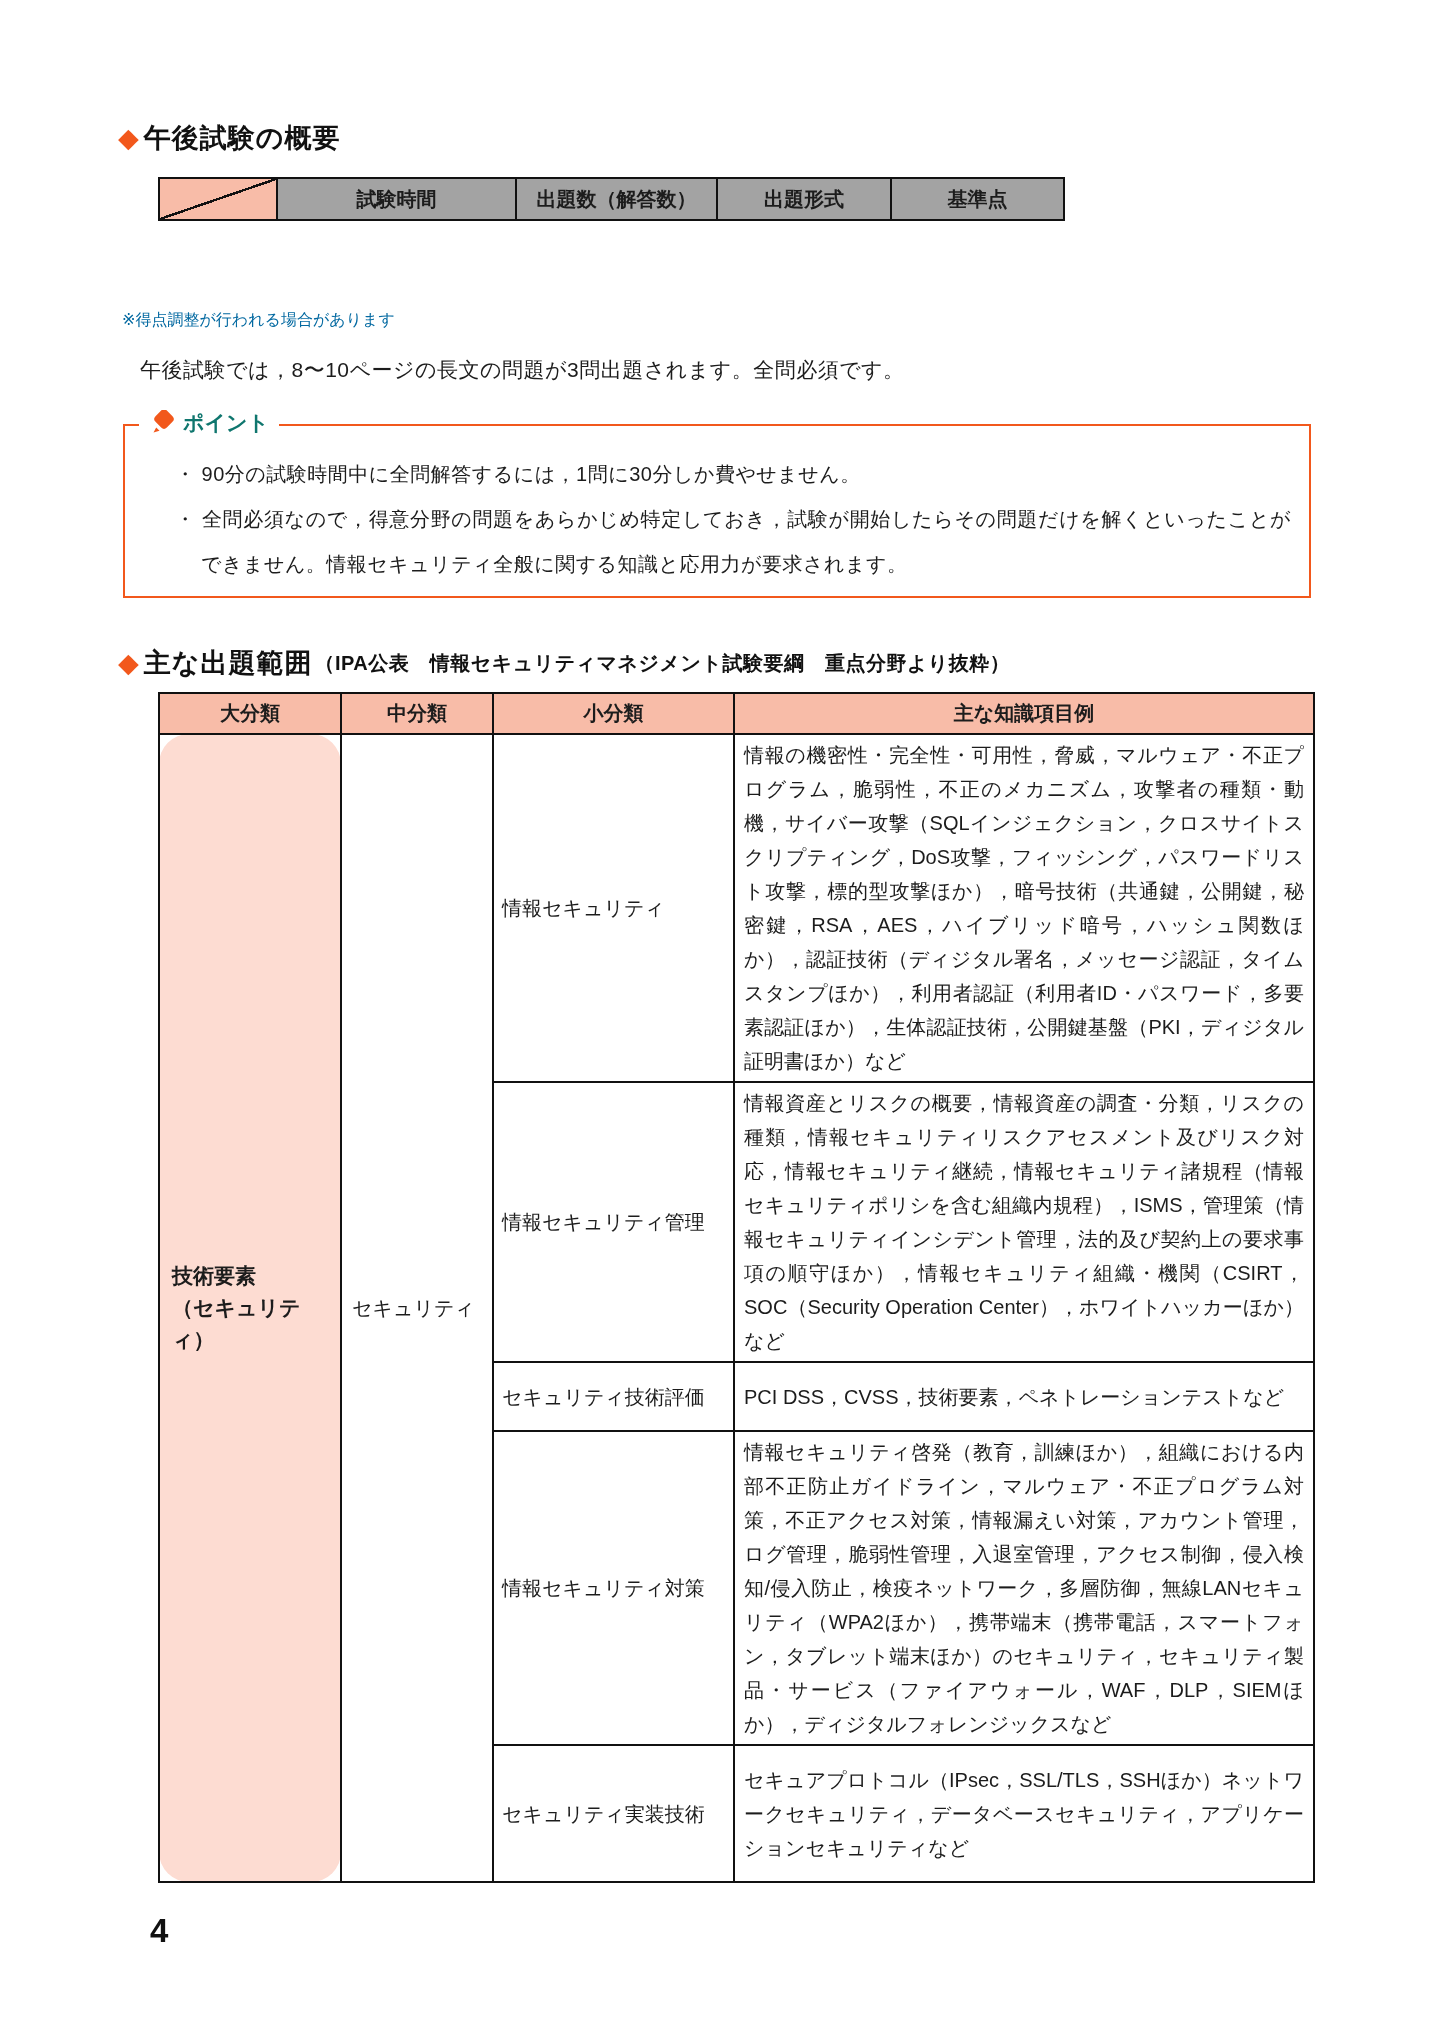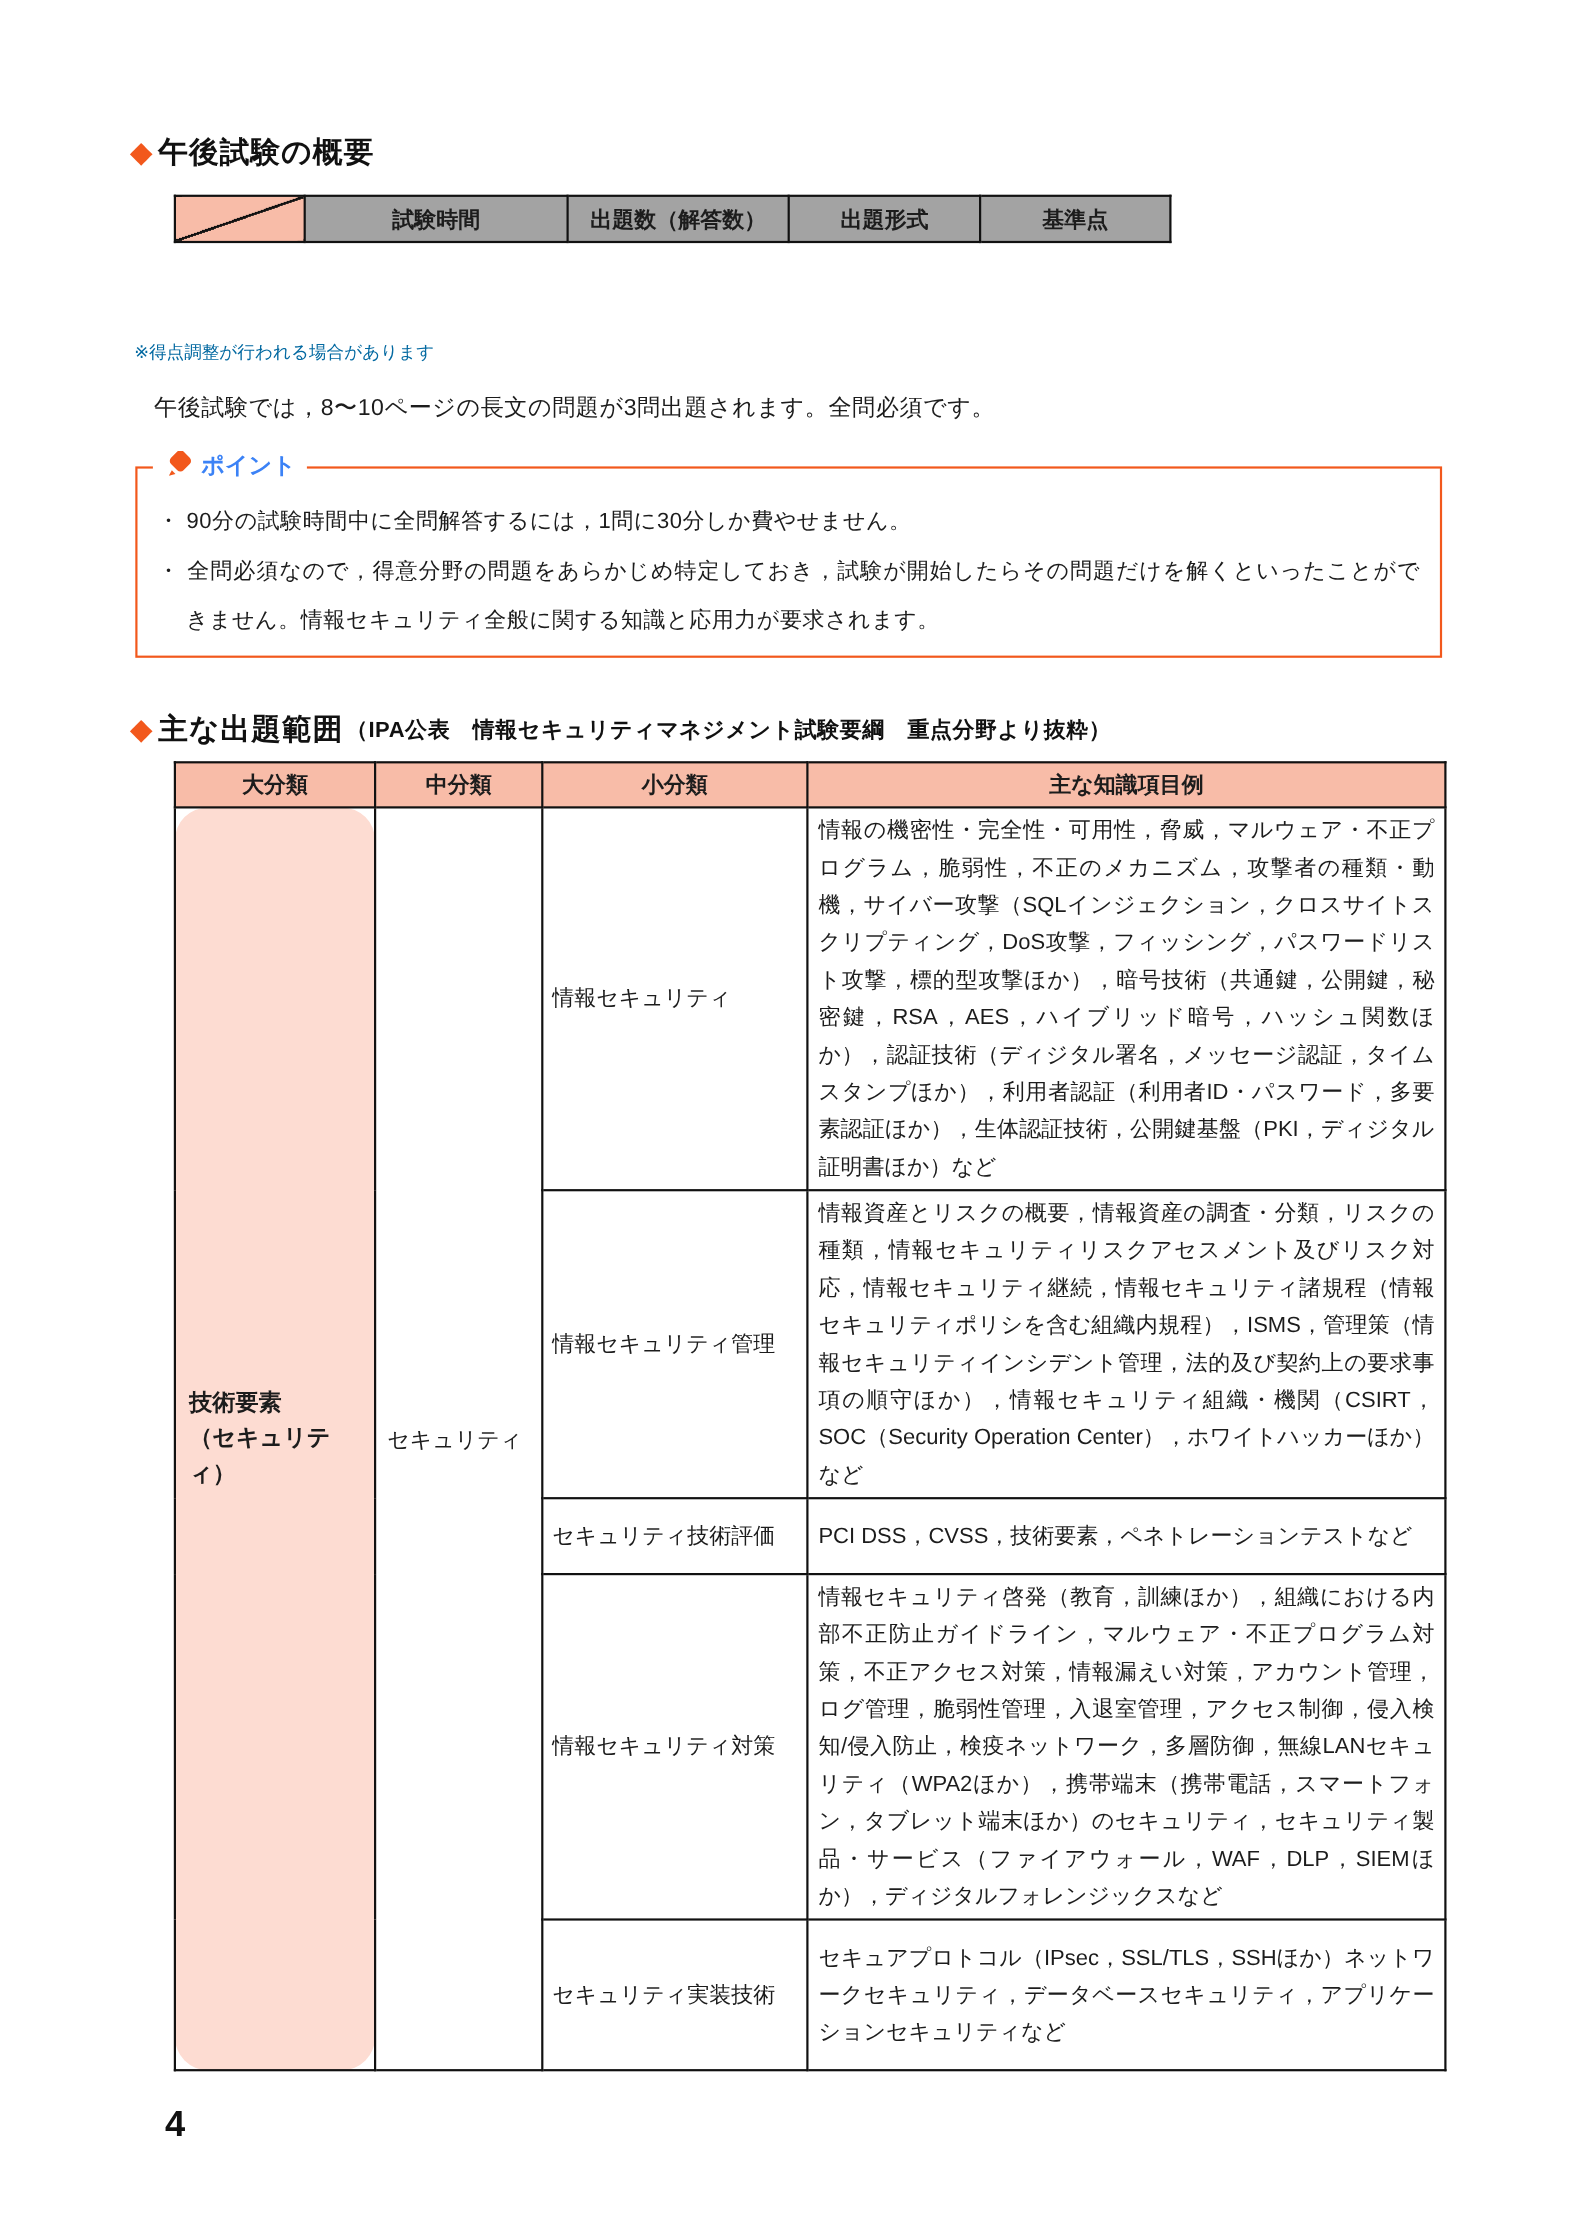--- a/index.html
+++ b/index.html
@@ -26,22 +26,22 @@
     background-color:#f8bca8;
   }
   sup.note-mark { font-size:13px; vertical-align:super; }
 
   
   .footnote { position:absolute; top:310px; left:122px; font-size:16px; color:#0369a1; }
   .lead { position:absolute; top:356px; left:140px; font-size:21px; letter-spacing:0.5px; }
 
   
   .point-box { position:absolute; top:424px; left:123px; width:1188px; height:174px; border:2px solid #f2581c; background:#fff; }
-  .point-label { position:absolute; top:-17px; left:14px; background:#fff; padding:0 10px; display:flex; align-items:center; gap:7px; font-size:21px; font-weight:bold; color:#3b82f6; }
-  .point-bullets { padding:26px 18px 0 18px; }
+  .point-label { position:absolute; top:-17px; left:14px; background:#fff; padding:0 10px; display:flex; align-items:center; gap:7px; font-size:21px; font-weight:bold; color:#0f766e; }
+  .point-bullets { padding:26px 18px 0 18px;margin-left:32px; }
   .point-bullet { font-size:20px; line-height:45px; padding-left:26px; text-indent:-26px; text-align:justify; letter-spacing:0.5px; }
 
   
   .scope-table { position:absolute; top:692px; left:158px; width:1155px; }
   .scope-table th, .scope-table td { border:2px solid #111; }
   .scope-table th { height:41px; background:#f8bca8; font-size:20px; font-weight:bold; text-align:center; }
   .scope-table td { background:#fff; vertical-align:middle; }
   td.major-cell { background:#fddcd2; font-weight:bold; font-size:21px; padding-left:12px; line-height:32px;border-radius:30px; }
   td.middle-cell { font-size:20px; padding-left:10px; }
   td.sub-cell { font-size:20px; padding-left:8px; line-height:26px; }

